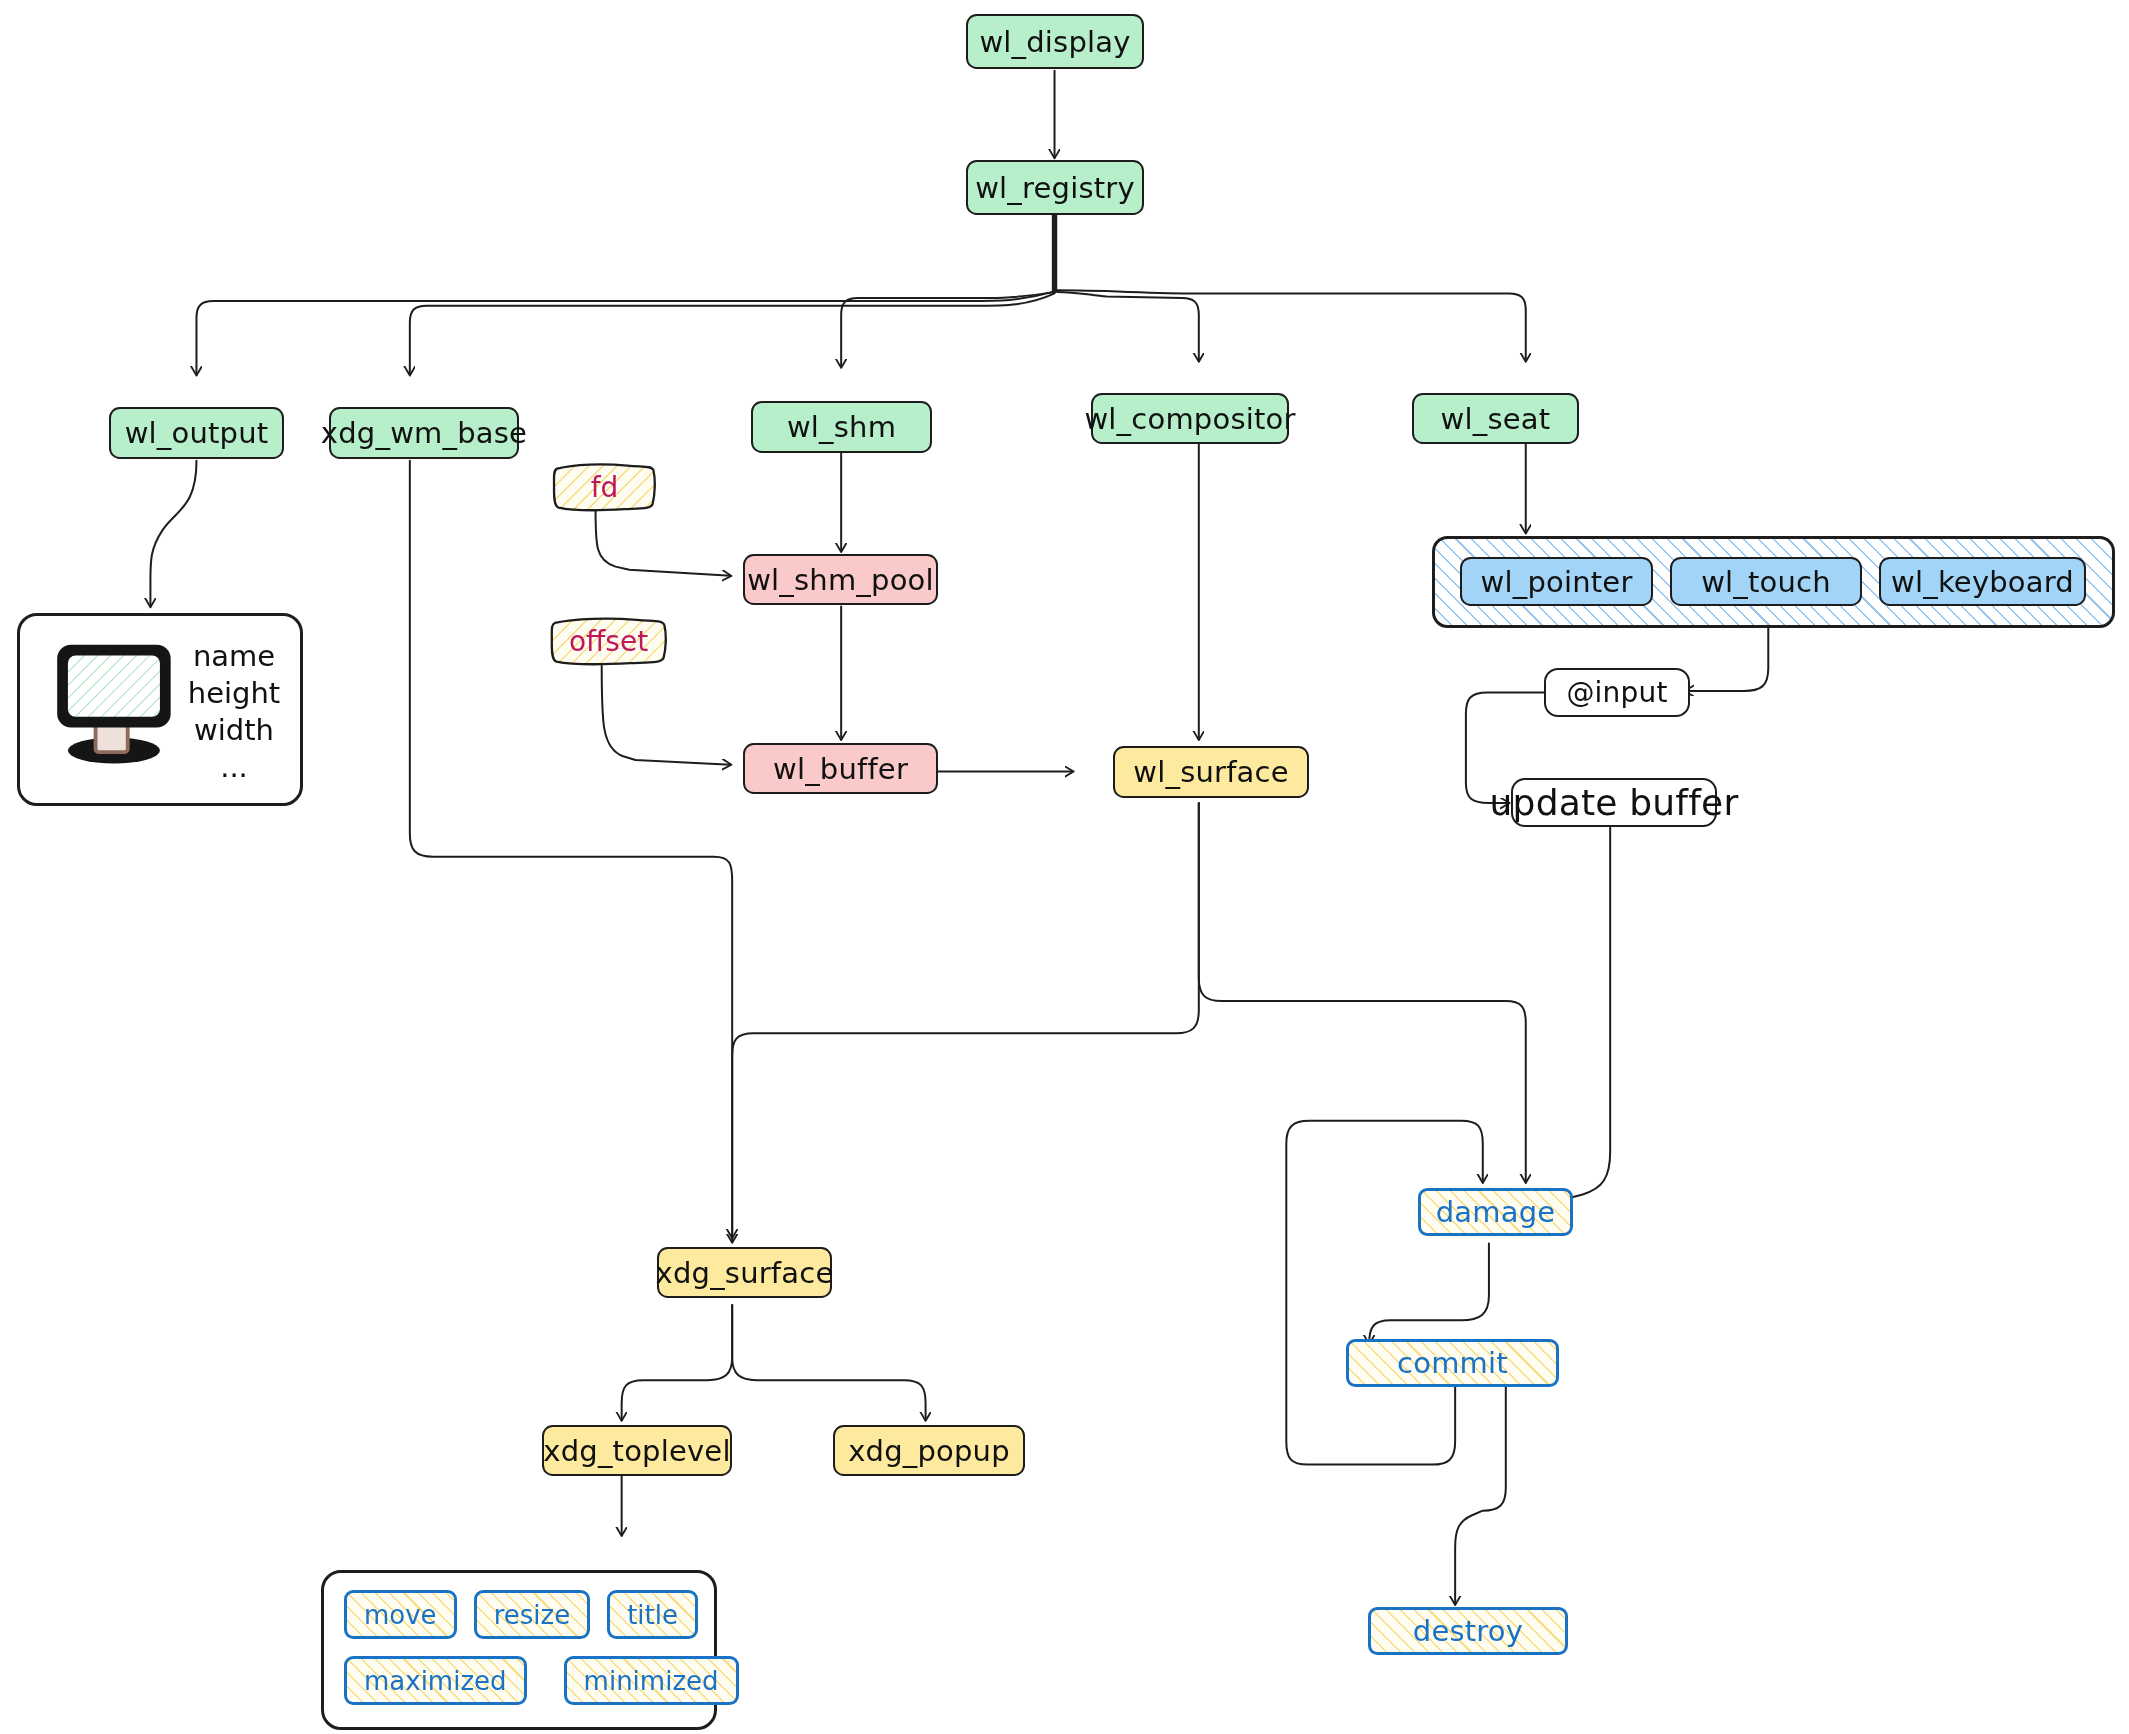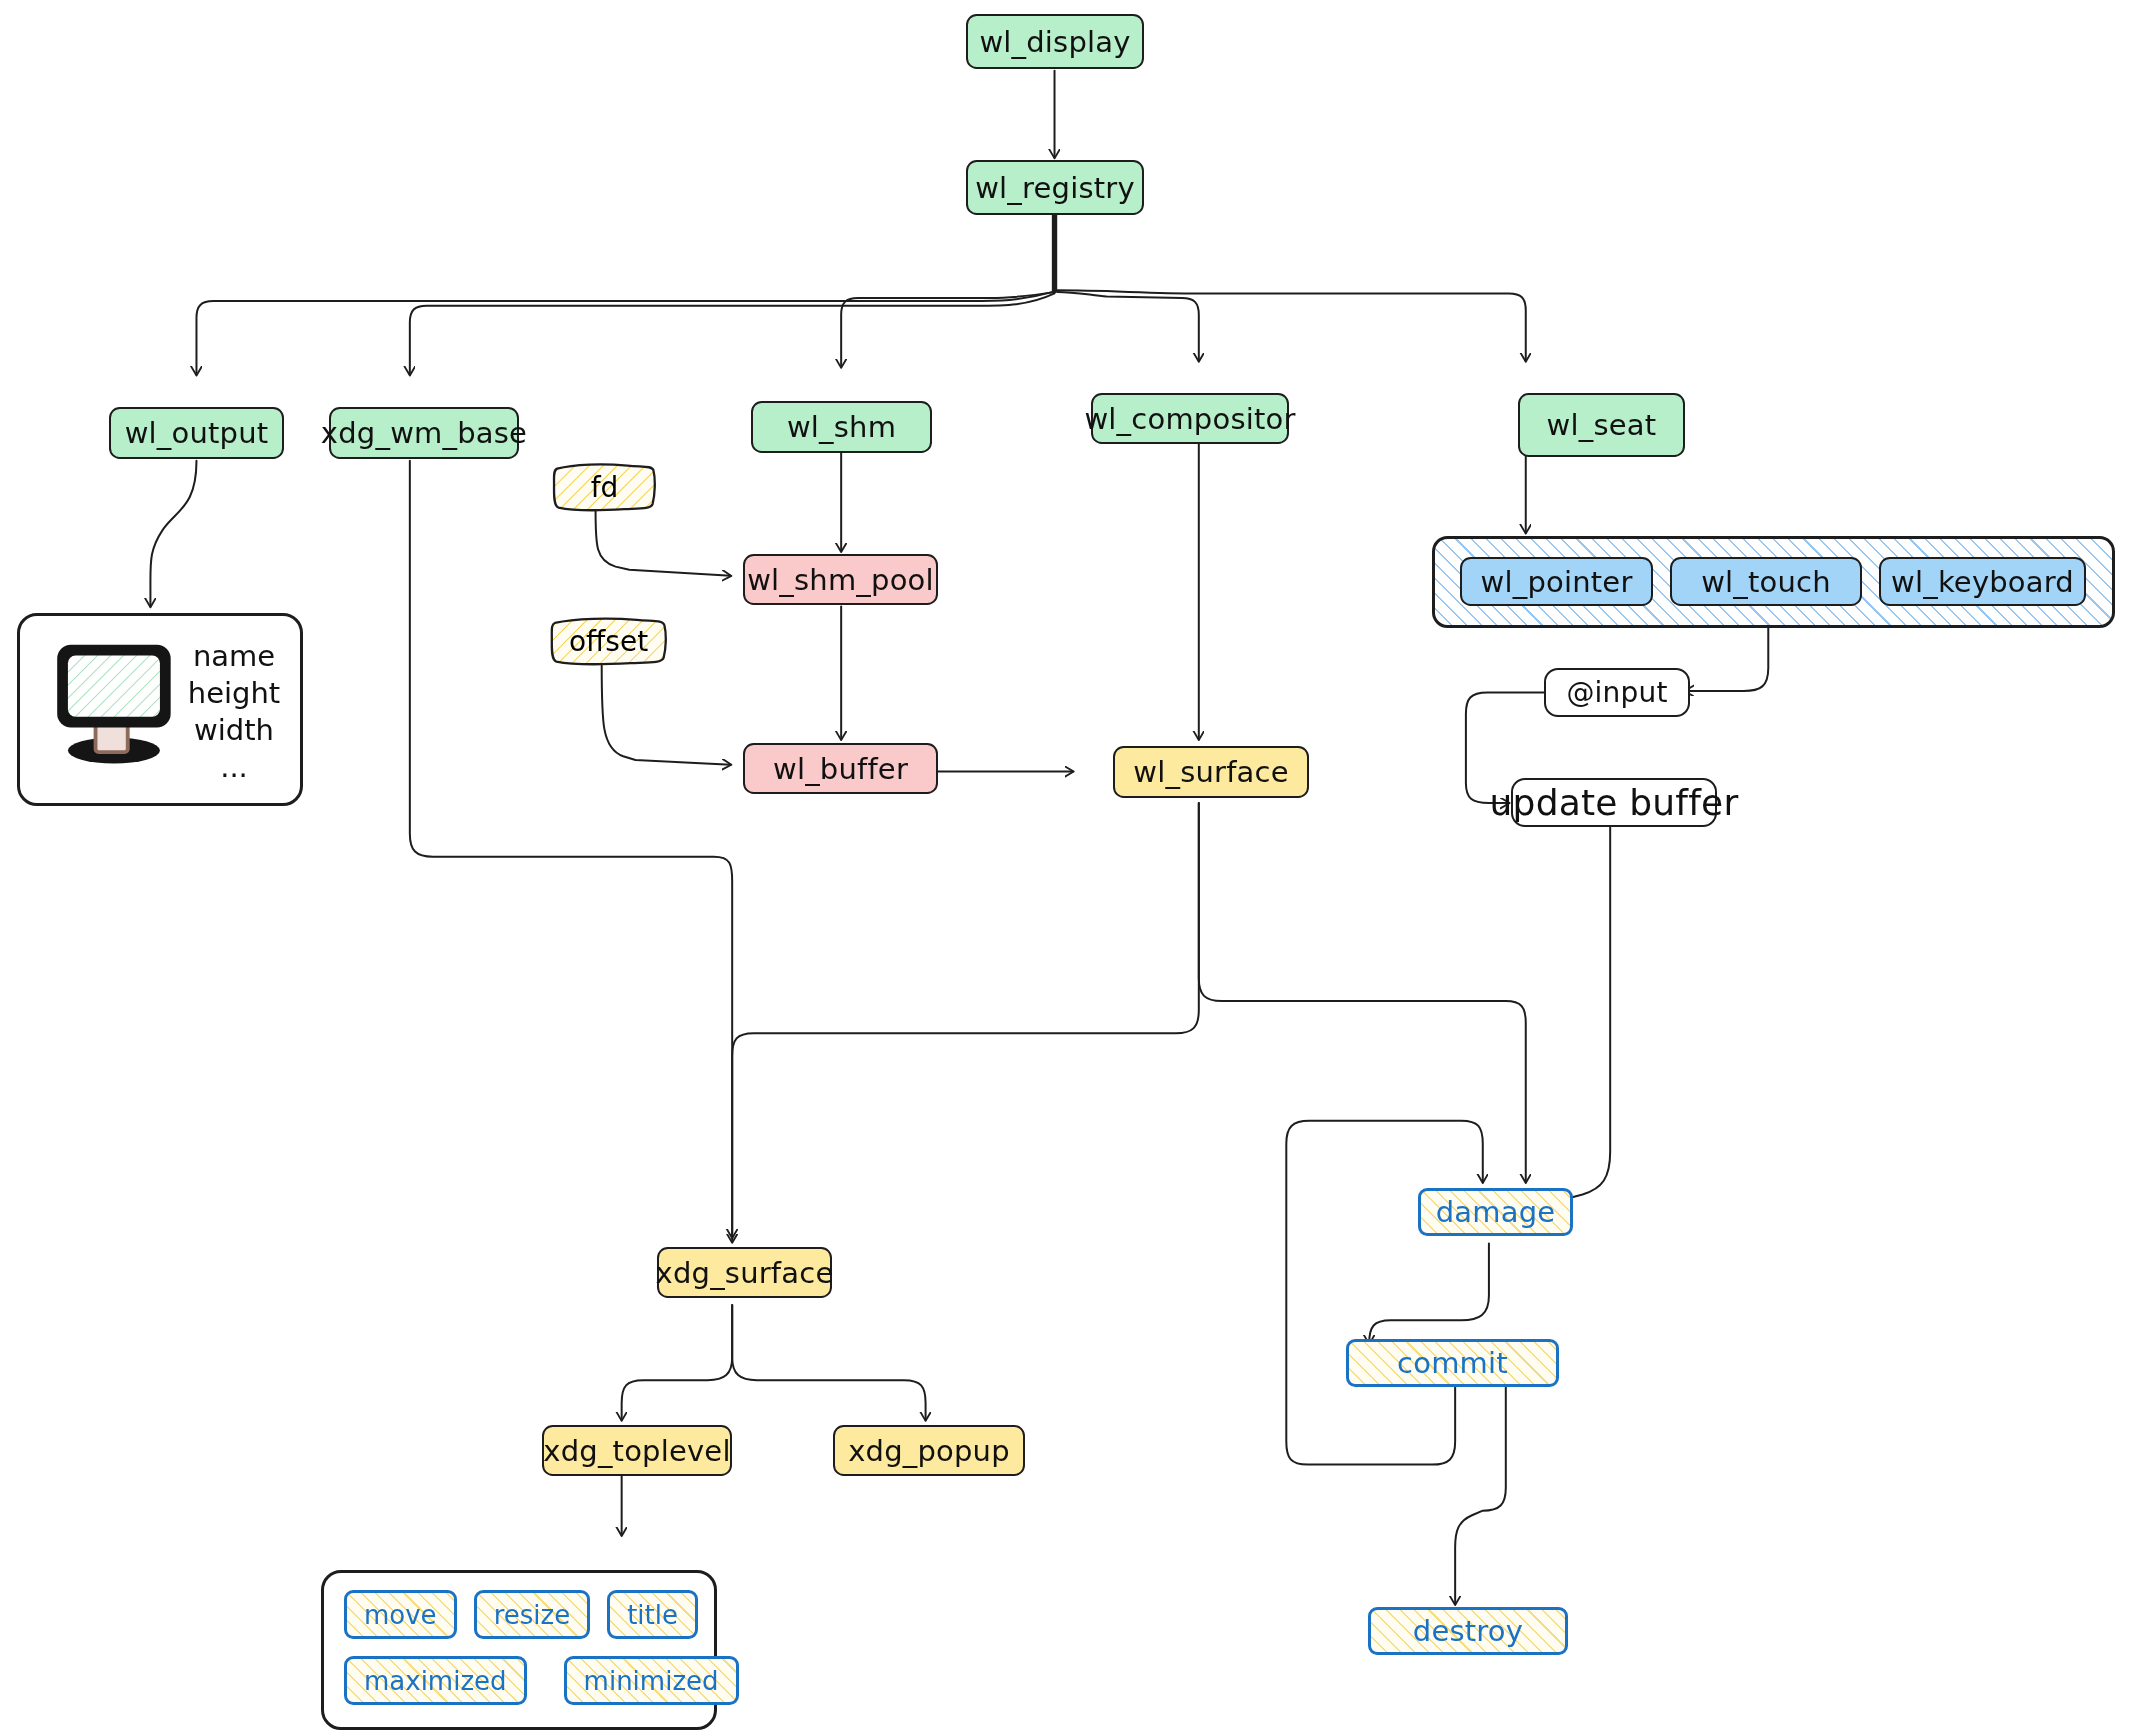--- a/index.html
+++ b/index.html
@@ -82,21 +82,21 @@
     background: #ffffff;
   }
 
   
   .note {
     position: absolute;
     display: flex;
     align-items: center;
     justify-content: center;
     font-size: 28px;
-    color: #000000;
+    color: #be185d;
   }
   .note .note-bg {
     position: absolute;
     left: 0; top: 0; right: 0; bottom: 0;
   }
   .note .note-label {
     position: relative;
     z-index: 2;
   }
 
@@ -238,21 +238,21 @@
     </div>
 
     <div class="node n-green" style="left:751px; top:401px; width:181px; height:52px;">
       <span>wl_shm</span>
     </div>
 
     <div class="node n-green" style="left:1091px; top:393px; width:198px; height:51px;">
       <span>wl_compositor</span>
     </div>
 
-    <div class="node n-green" style="left:1518px; top:393px; width:167px; height:64px;">
+    <div class="node n-green" style="left:1412px; top:393px; width:167px; height:51px;">
       <span>wl_seat</span>
     </div>
 
     <div class="group-white" style="left:17px; top:613px; width:286px; height:193px;"></div>
 
     <div class="monitor" style="left:40px; top:634px; width:154px; height:138px;">
       <svg width="154" height="138" viewBox="0 0 200 180">
         <defs>
           <pattern id="greenHatch" width="12" height="12" patternTransform="rotate(45)" patternUnits="userSpaceOnUse">
             <rect width="12" height="12" fill="#ffffff"></rect>

